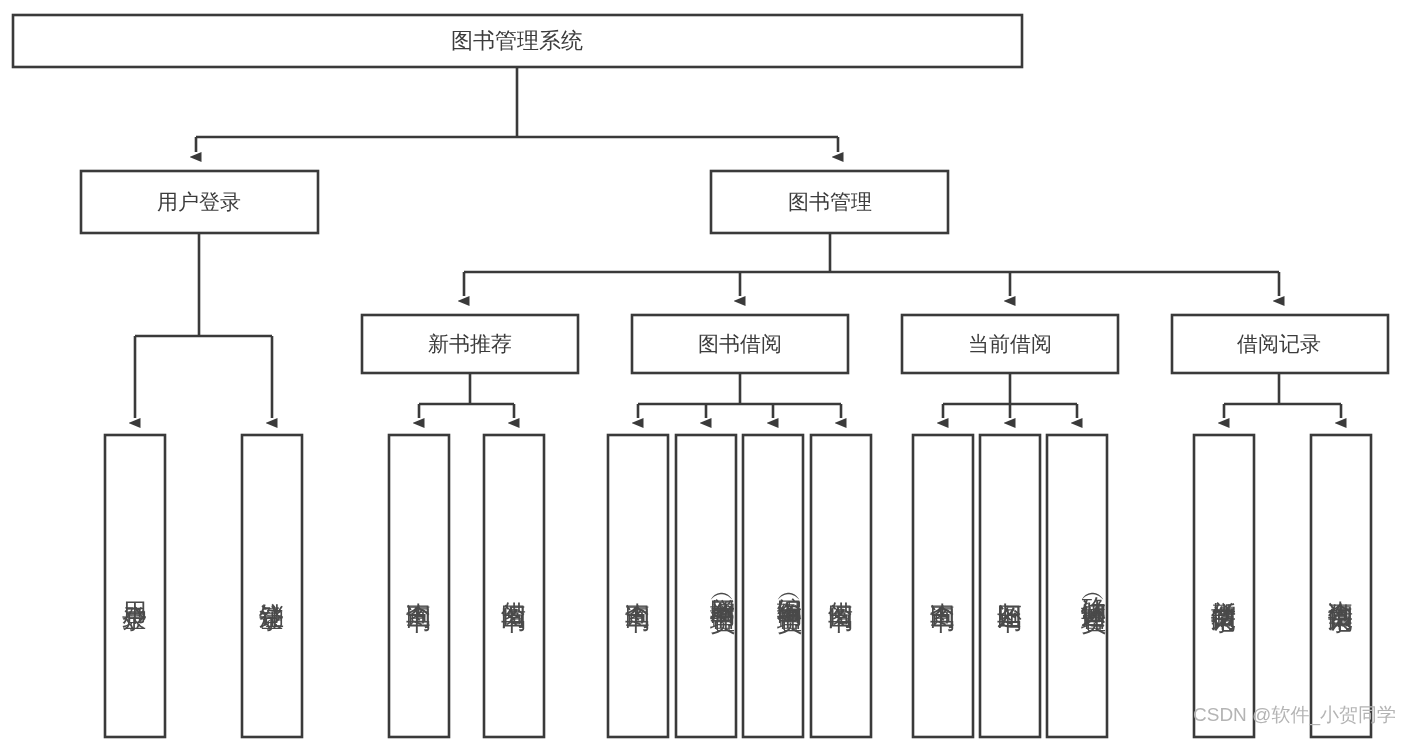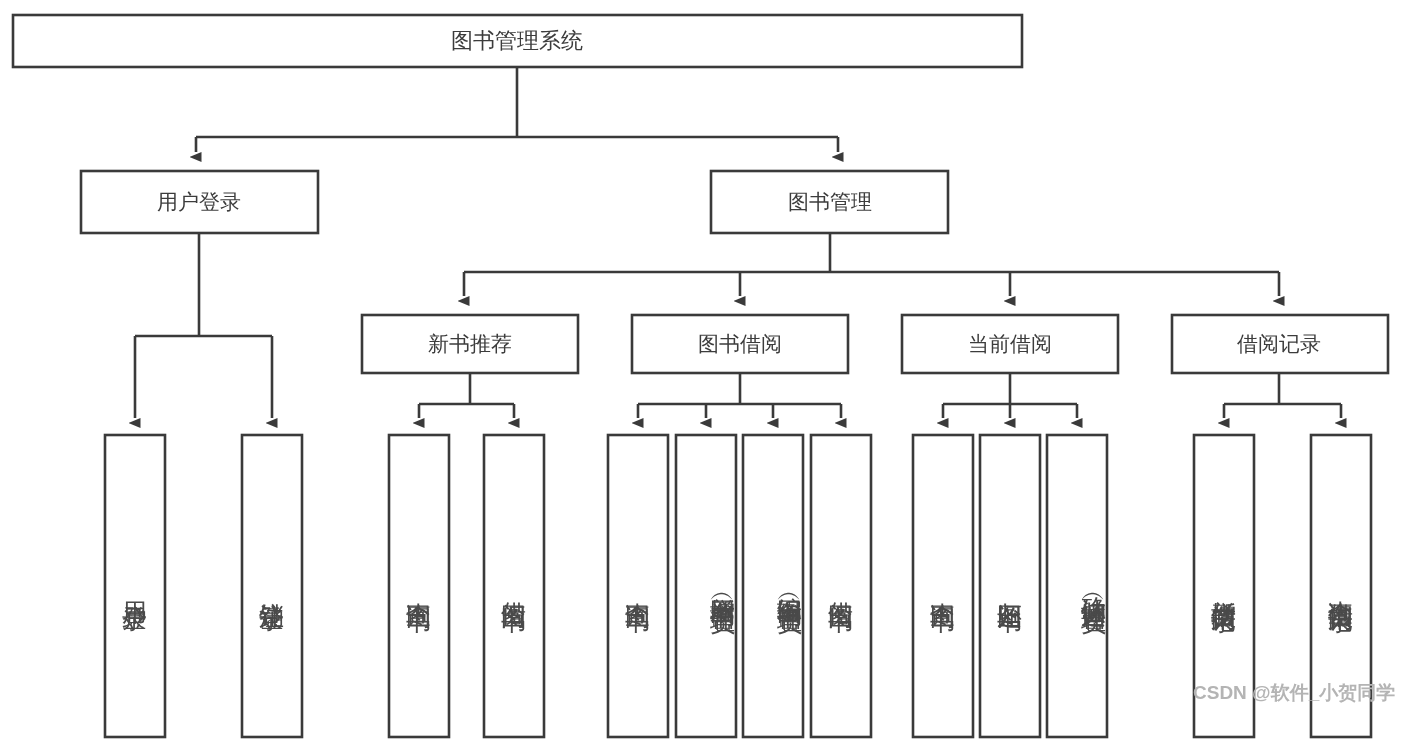--- a/index.html
+++ b/index.html
@@ -204,15 +204,15 @@
   <div class="leaf-label" style="left:743px; top:440px; width:60px; height:292px; align-items:flex-start;">编辑图书（管理员）</div>
   <div class="leaf-label" style="left:811px; top:435px; width:60px; height:302px;">借阅图书</div>
 
   <div class="leaf-label" style="left:913px; top:435px; width:60px; height:302px;">查询图书</div>
   <div class="leaf-label" style="left:980px; top:435px; width:60px; height:302px;">归还图书</div>
   <div class="leaf-label" style="left:1047px; top:440px; width:60px; height:292px; align-items:flex-start;">确认归还（管理员）</div>
 
   <div class="leaf-label" style="left:1194px; top:435px; width:60px; height:302px;">新增借阅记录</div>
   <div class="leaf-label" style="left:1311px; top:435px; width:60px; height:302px;">查询借阅记录</div>
 
-  <div class="watermark" style="left:1193px; top:680px;font-weight:bold;">CSDN @软件_小贺同学</div>
+  <div class="watermark" style="left:1193px; top:702px;">CSDN @软件_小贺同学</div>
 
 </div>
 
 </body></html>

